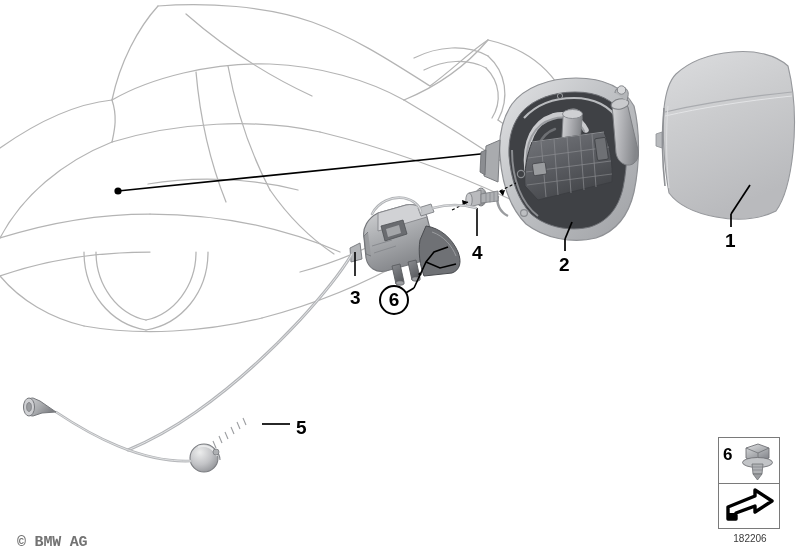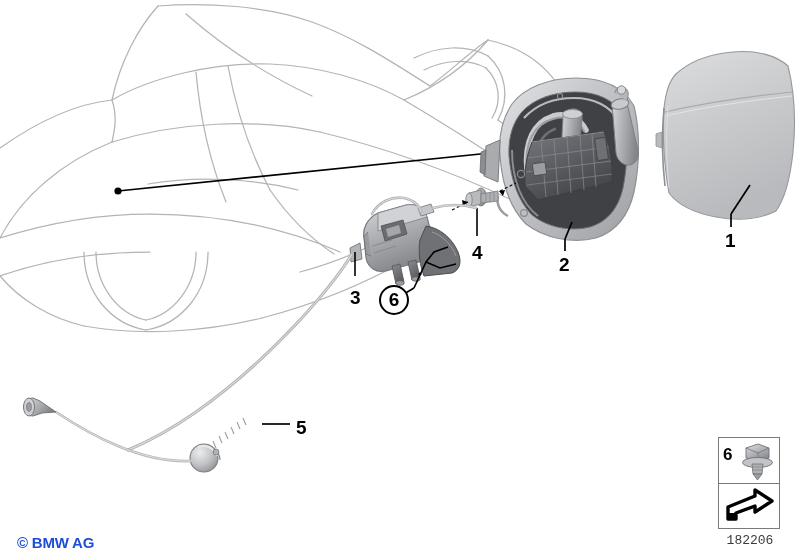--- a/index.html
+++ b/index.html
@@ -48,35 +48,35 @@
     font-weight: bold;
     font-size: 19px;
     color: #000000;
     background: #ffffff;
     user-select: none;
   }
   #copyright {
     position: absolute;
     left: 17px;
     top: 534px;
-    font-family: Liberation Sans, sans-serif;
+    font-family: Liberation Mono, monospace;
     font-weight: bold;
     font-size: 15px;
     letter-spacing: -0.2px;
-    color: #1d4ed8;
+    color: #737373;
     user-select: none;
   }
   #diagram-number {
     position: absolute;
     left: 705px;
     top: 533px;
     width: 90px;
     text-align: center;
-    font-family: Liberation Mono, monospace;
-    font-size: 13px;
+    font-family: Liberation Sans, sans-serif;
+    font-size: 10px;
     color: #3a3a3a;
     user-select: none;
   }
   #legend-box {
     position: absolute;
     left: 718px;
     top: 437px;
     width: 62px;
     height: 92px;
     border: 1.3px solid #7a7a7a;

